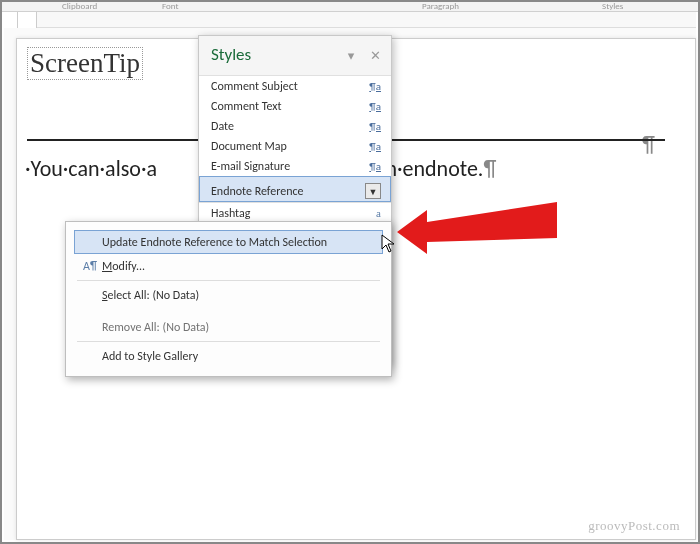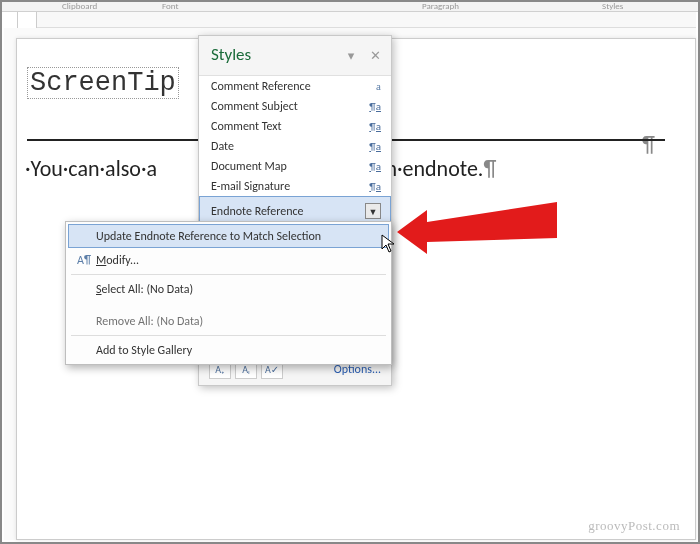--- a/index.html
+++ b/index.html
@@ -32,22 +32,22 @@
     position: absolute; top: 26px; left: 2px; right: 2px; bottom: 2px;
     background: #fafafa;
   }
   .page {
     position: absolute; top: 10px; left: 12px; right: 0; bottom: 0;
     background: #fff;
     border: 1px solid #ccc;
     box-shadow: 0 0 4px rgba(0,0,0,0.1);
   }
   .doc-title {
-    position: absolute; top: 28px; left: 10px;
-    font-family: Liberation Mono, monospace; font-size: 27px; color: #333;
+    position: absolute; top: 8px; left: 10px;
+    font-family: Liberation Serif, serif; font-size: 27px; color: #333;
     border: 1px dotted #999;
     padding: 0 2px;
   }
   .doc-line {
     position: absolute; top: 100px; left: 10px; right: 30px; height: 2px;
     border-top: 2px solid #222;
     padding-top: 10px;
   }
   .doc-text {
     position: absolute; top: 116px; left: 8px; right: 30px;
@@ -93,21 +93,21 @@
   .sp-footer { display:flex; align-items:center; padding: 6px 10px; border-top:1px solid #ddd;}
   .sp-footer .ficon { width:22px; height:20px; border:1px solid #ccc; margin-right:4px; display:flex; align-items:center; justify-content:center; color:#4a6d9c; font-size:10px; background:#fff;}
   .sp-footer .options { margin-left:auto; color:#2a5db0; font-size:12px; cursor:pointer;}
 
   
   .ctx-menu {
     position: absolute; top: 219px; left: 63px; width: 327px;
     background: #fdfdfd;
     border: 1px solid #bebebe;
     box-shadow: 2px 3px 8px rgba(0,0,0,0.3);
-    padding: 2px;
+    padding: 8px;
   }
   .ctx-item {
     display: flex; align-items: center;
     padding: 5px 8px 5px 6px;
     font-size: 12px; color: #333;
     cursor: pointer;
   }
   .ctx-item .ci-icon { width: 20px; display:flex; align-items:center; justify-content:center; color:#5c7ea8; font-size:12px;}
   .ctx-item .ci-text { flex:1; padding-left: 2px;}
   .ctx-item.highlighted { background: #d7e4f5; border:1px solid #7aa3d4; padding:4px 7px 4px 5px;}
@@ -155,24 +155,20 @@
 <div class="styles-pane">
   <div class="sp-header">
     <span>Styles</span>
     <span class="controls">
       <span>▾</span>
       <span>✕</span>
     </span>
   </div>
   <div class="sp-list">
     <div class="sp-item">
-        <span>Comment Reference</span>
-        <span class="sp-marker a">a</span>
-      </div>
-    <div class="sp-item">
         <span>Comment Subject</span>
         <span class="sp-marker pa">¶a</span>
       </div>
     <div class="sp-item">
         <span>Comment Text</span>
         <span class="sp-marker pa">¶a</span>
       </div>
     <div class="sp-item">
         <span>Date</span>
         <span class="sp-marker pa">¶a</span>

